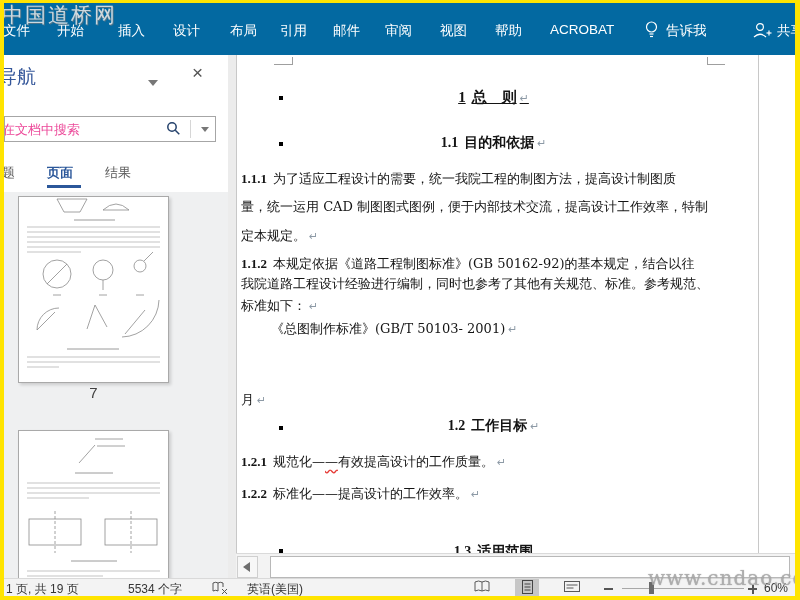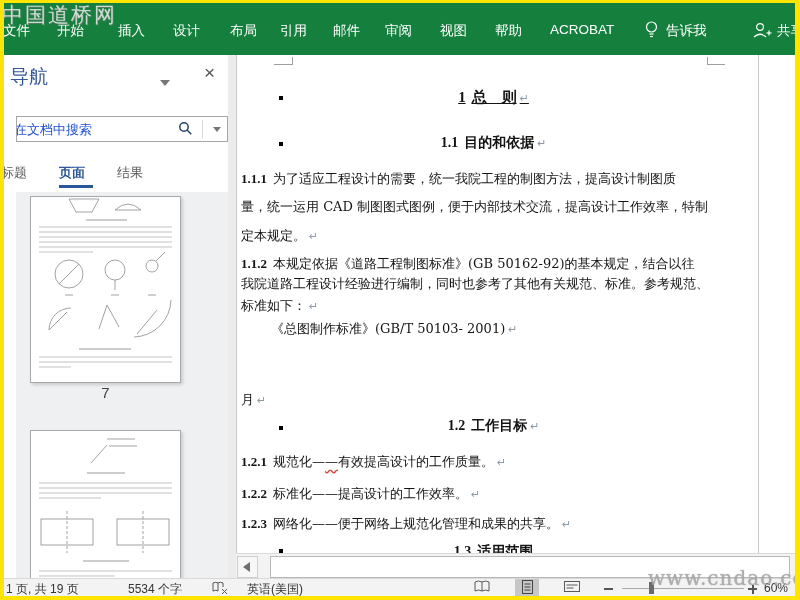--- a/index.html
+++ b/index.html
@@ -1,36 +1,36 @@
 <!DOCTYPE html>
 <html><head>
 <meta charset="utf-8">
 <style>
   html,body{margin:0;padding:0;background:#fff;}
   #screen{position:relative;width:800px;height:600px;background:#fff;overflow:hidden;
           font-family:"Liberation Sans",sans-serif;-webkit-font-smoothing:antialiased;}
   
-  .ribbon{position:absolute;left:0;top:3px;width:800px;height:52px;background:#15803d;}
+  .ribbon{position:absolute;left:0;top:3px;width:800px;height:52px;background:#0369a1;}
   .rtab{position:absolute;top:19px;color:#fff;font-size:13.5px;white-space:nowrap;cursor:default;}
   
   .wm-top{position:absolute;left:2px;top:1px;z-index:60;font-family:"DejaVu Serif",serif;
           font-size:21px;letter-spacing:2px;color:rgba(235,235,235,.85);
           text-shadow:1px 1px 0 rgba(120,120,120,.6);}
   .wm-bottom{position:absolute;left:648px;top:566px;z-index:60;font-family:"DejaVu Serif",serif;
           font-size:20px;letter-spacing:1px;color:rgba(175,175,175,.8);
           text-shadow:0 0 1px rgba(120,120,120,.7);}
   
-  .nav{position:absolute;left:4px;top:55px;width:224px;height:523px;background:#fff;margin-left:12px;}
+  .nav{position:absolute;left:4px;top:55px;width:224px;height:523px;background:#fff;}
   .nav-title{position:absolute;left:-6px;top:9px;font-size:19px;color:#35579a;white-space:nowrap;}
   .nav-caret{position:absolute;left:144px;top:25px;width:0;height:0;
              border-left:5px solid transparent;border-right:5px solid transparent;border-top:6px solid #777;}
   .nav-close{position:absolute;left:188px;top:7px;font-size:19px;color:#555;cursor:default;}
   .searchbox{position:absolute;left:0;top:61px;width:210px;height:24px;border:1px solid #a6a6a6;
              background:#fff;overflow:hidden;}
-  .search-ph{position:absolute;left:-3px;top:4px;font-size:13px;color:#1d4ed8;white-space:nowrap;}
+  .search-ph{position:absolute;left:-3px;top:4px;font-size:13px;color:#ec4899;white-space:nowrap;}
   .search-caret{position:absolute;right:6px;top:10px;width:0;height:0;
              border-left:4px solid transparent;border-right:4px solid transparent;border-top:5px solid #777;}
   .ntab{position:absolute;top:109px;font-size:13px;color:#595959;white-space:nowrap;cursor:default;}
   .ntab.active{color:#2b579a;font-weight:bold;}
   .ntab-underline{position:absolute;left:43px;top:130px;width:34px;height:3px;background:#2b579a;}
   .thumbs{position:absolute;left:0;top:137px;width:224px;height:386px;background:#eff0f1;overflow:hidden;}
   .thumb{position:absolute;left:14px;width:149px;height:185px;background:#fff;
          border:1px solid #a9a9a9;box-shadow:2px 2px 3px rgba(0,0,0,.15);}
   .thumb-label{position:absolute;left:0;top:192px;width:179px;text-align:center;
          font-size:15px;color:#404040;}
@@ -239,21 +239,20 @@
     <div class="dl" style="top:242px"><span>标准如下：</span><span class="mark">↵</span></div>
     <div class="dl" style="top:220px"><span>我院道路工程设计经验进行编制，同时也参考了其他有关规范、标准。参考规范、</span></div>
 
     <div class="dl ref" style="top:265px"><span>《总图制作标准》(GB/T 50103- 2001)</span><span class="mark">↵</span></div>
     <div class="dl" style="top:336px"><span>月</span><span class="mark">↵</span></div>
 
     <div class="dl h2 center" style="top:362px"><span class="num">1.2</span><span>工作目标</span><span class="mark">↵</span></div>
 
     <div class="dl" style="top:398px"><span class="num">1.2.1</span><span>规范化—</span><span class="sq">—</span><span>有效提高设计的工作质量。</span><span class="mark">↵</span></div>
     <div class="dl" style="top:430px"><span class="num">1.2.2</span><span>标准化——提高设计的工作效率。</span><span class="mark">↵</span></div>
-    <div class="dl" style="top:460px"><span class="num">1.2.3</span><span>网络化——便于网络上规范化管理和成果的共享。</span><span class="mark">↵</span></div>
 
     <div class="dl h2 center" style="top:488px"><span class="num">1.3</span><span>适用范围</span></div>
   </div>
 
   <div class="hscroll">
     <div class="hs-btn">
         <div class="hs-arrow"></div>
       </div>
     <div class="hs-thumb"></div>
   </div>

